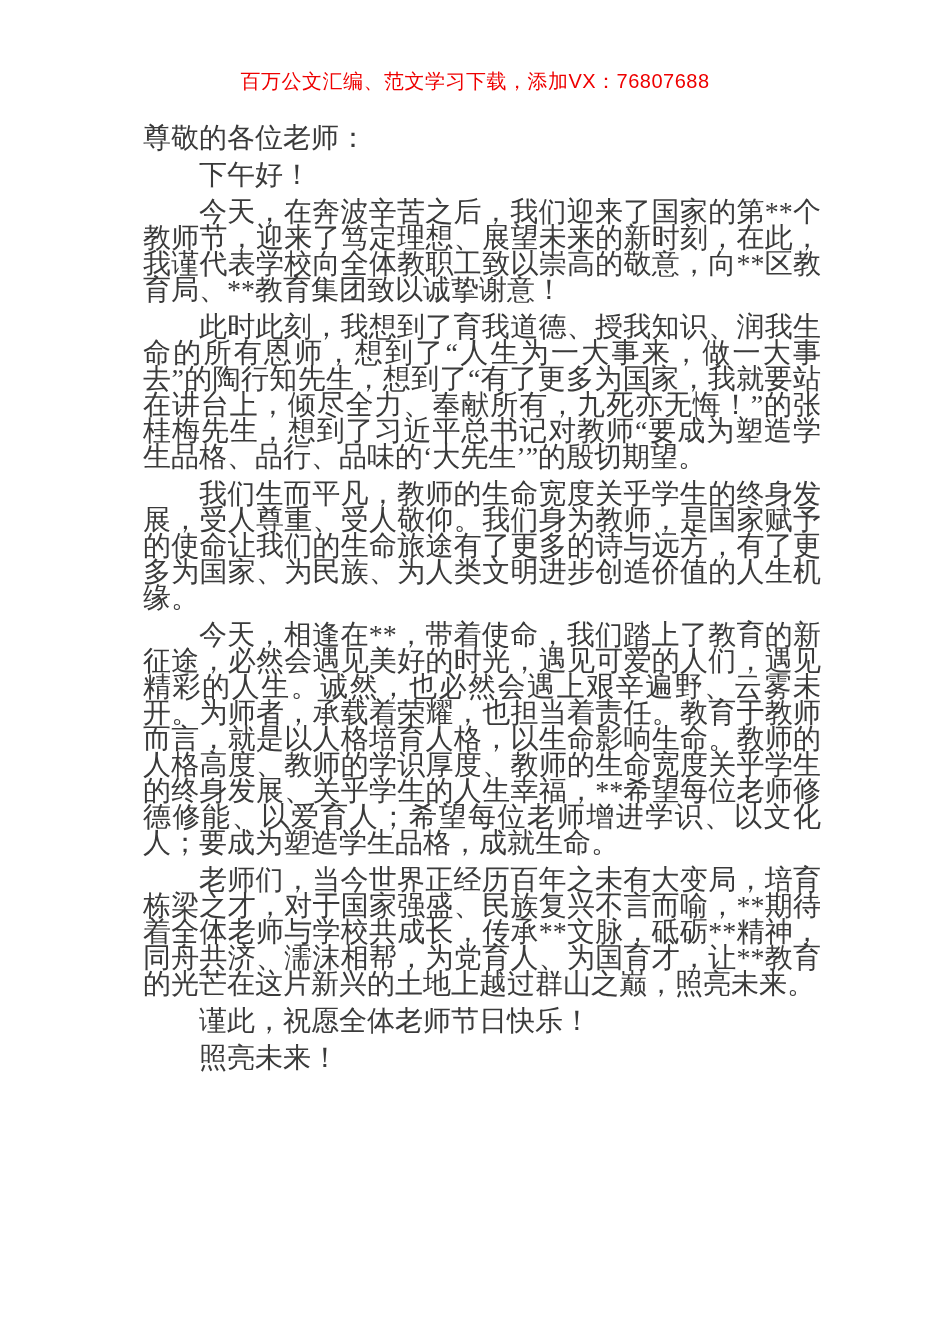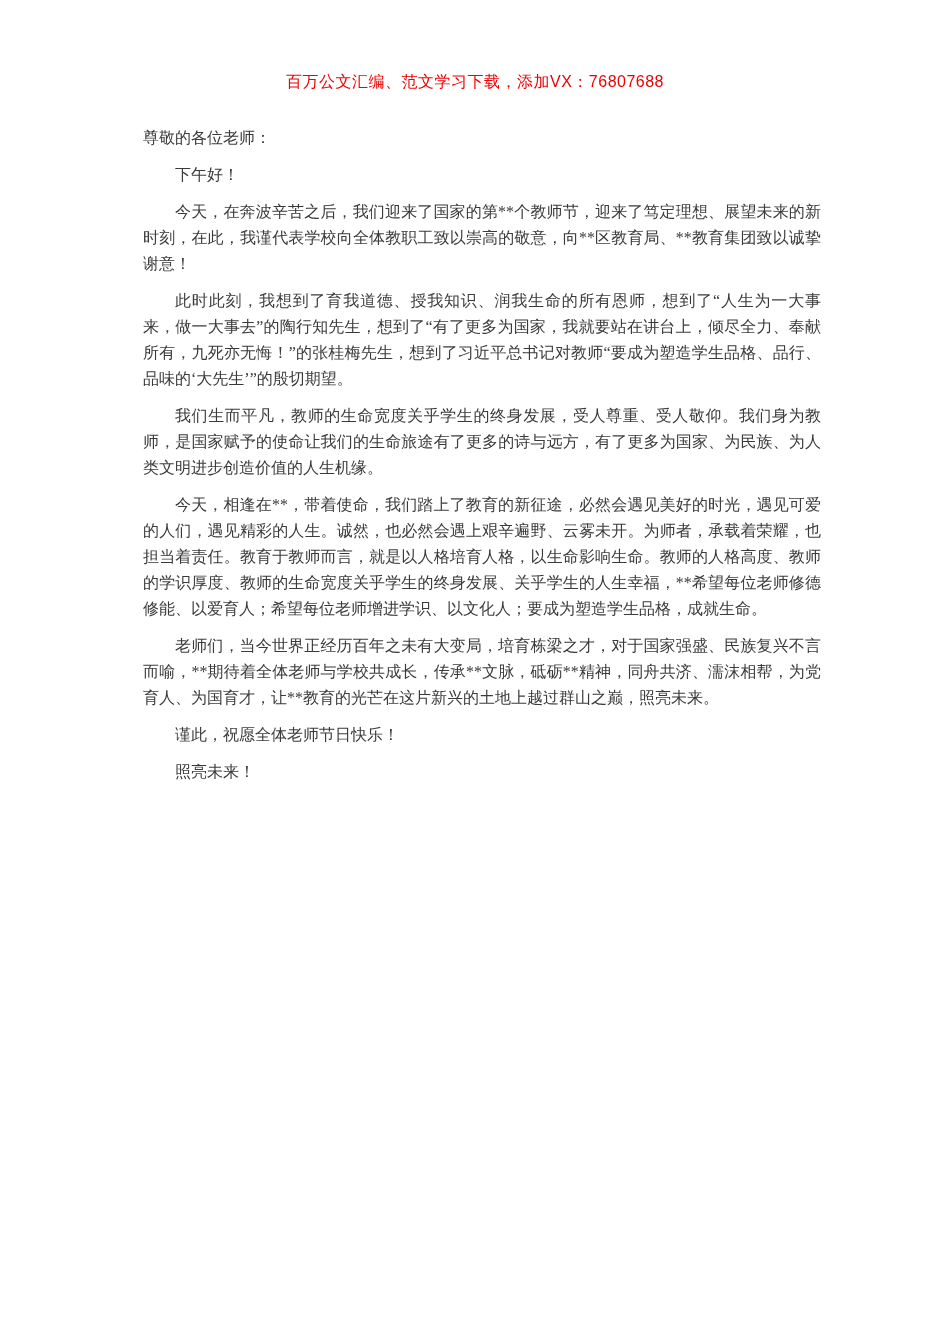--- a/index.html
+++ b/index.html
@@ -14,33 +14,33 @@
     background: #ffffff;
     overflow: hidden;
   }
   .promo-banner {
     position: absolute;
     top: 68px;
     left: 0;
     width: 100%;
     text-align: center;
     font-family: "Liberation Sans", "DejaVu Sans", sans-serif;
-    font-size: 16px;
+    font-size: 20px;
     line-height: 27px;
     color: #ee0000;
     letter-spacing: 0.5px;
     white-space: nowrap;
   }
   .doc-body {
     position: absolute;
     top: 125px;
     left: 143px;
     width: 678px;
     font-family: "Liberation Serif", "DejaVu Serif", serif;
-    font-size: 16px;
+    font-size: 28px;
     line-height: 26px;
     color: #3a3a3a;
     text-align: justify;
   }
   .doc-body p {
     margin: 0 0 11px 0;
     text-indent: 2em;
   }
   .doc-body p.no-indent {
     text-indent: 0;

